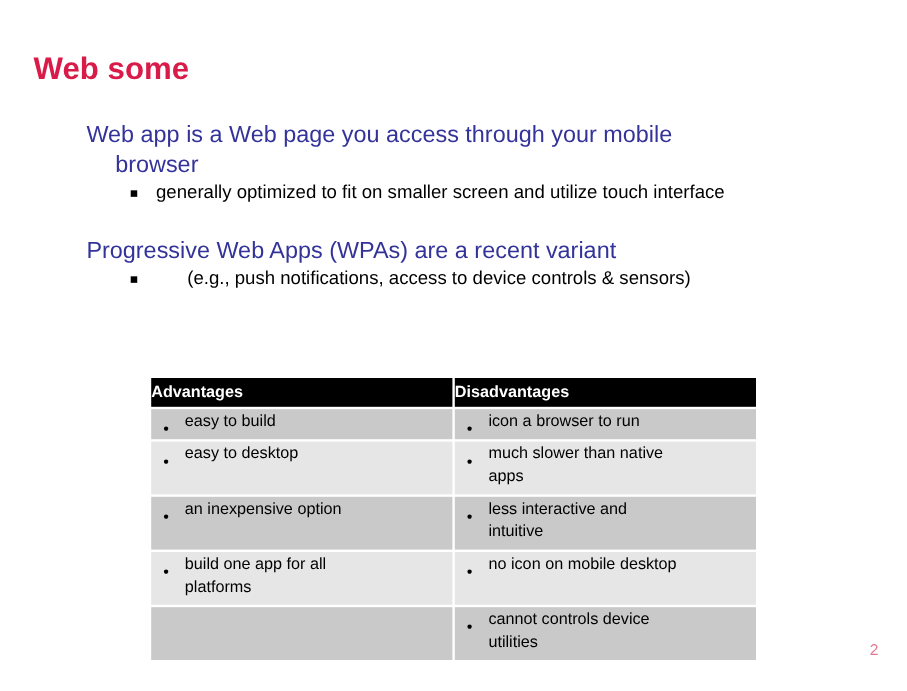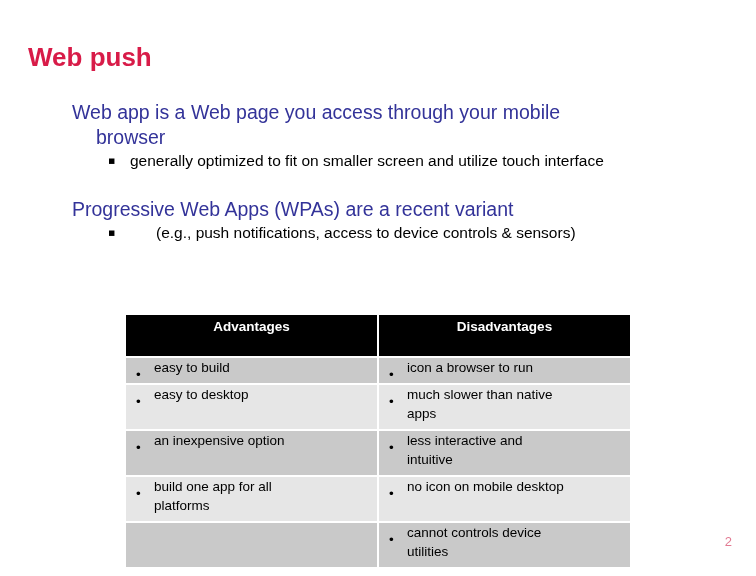--- a/index.html
+++ b/index.html
@@ -105,22 +105,22 @@
     vertical-align: top;
   }
   .tbl .colA { width: 251px; }
   .tbl .colB { width: 251px; }
 
   .hdr-cell {
     background: #000000;
     color: #ffffff;
     font-size: 13.5px;
     font-weight: bold;
-    text-align: center;
-    height: 41px;
+    text-align: left;
+    height: 24px;
     line-height: 24px;
   }
 
   .cell {
     font-size: 13.5px;
     line-height: 19px;
     color: #000000;
     position: relative;
     padding: 7px 6px 8px 0;
     min-height: 20px;
@@ -152,21 +152,21 @@
     bottom: 27px;
     font-size: 13px;
     color: #e27a92;
   }
 </style>
 </head>
 <body>
 
 <div class="slide">
 
-  <div class="slide-title">Web push</div>
+  <div class="slide-title">Web some</div>
 
   <div class="body-block">
 
     <div class="block">
       <div class="lvl1">
         <span class="firstline">Web app is a Web page you access through your mobile</span>
         <span class="wrapline">browser</span>
       </div>
       <div class="lvl2">
         <span class="sqbullet">▪</span>

